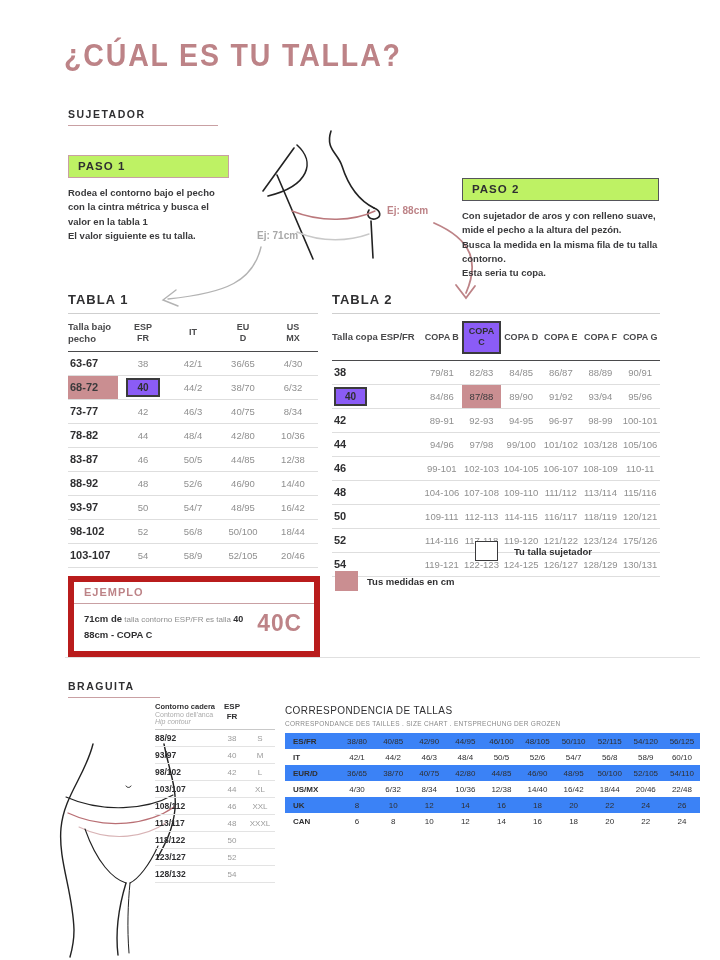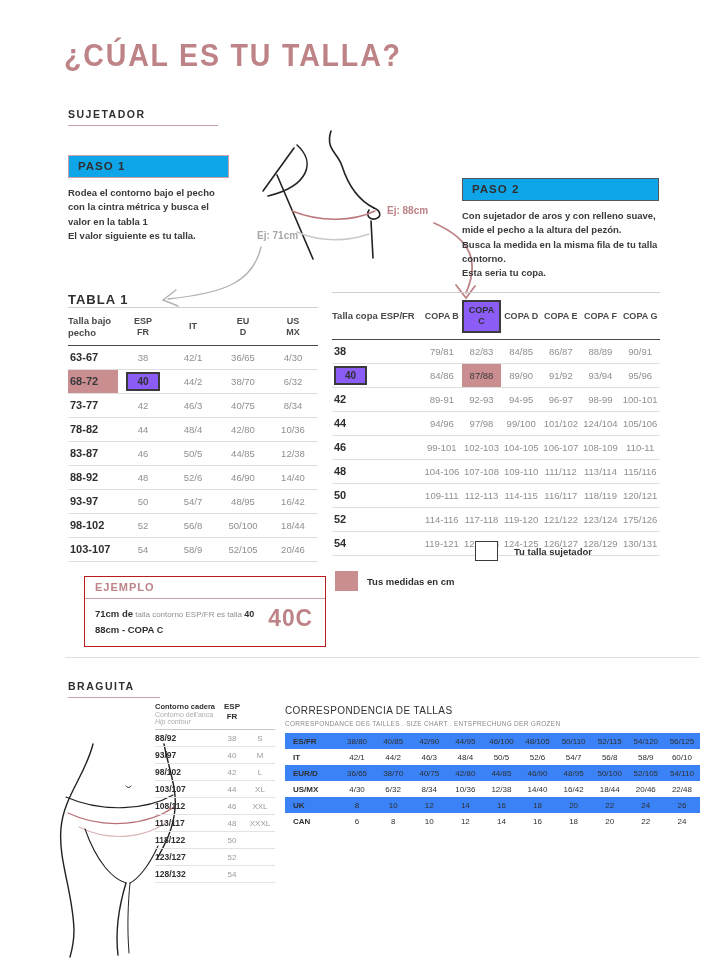--- a/index.html
+++ b/index.html
@@ -9,36 +9,36 @@
 
   #page-title { position:absolute; left:64px; top:38px; font-size:31px; font-weight:bold;
     letter-spacing:2px; color:#bd8387; transform:scaleX(.92); transform-origin:0 50%; white-space:nowrap; }
 
   .sec-head { position:absolute; font-size:10.5px; font-weight:bold; letter-spacing:1.5px;
     color:#2f2f31; border-bottom:1px solid #c9a0a3; padding-bottom:5px; }
   #suj-head { left:68px; top:108px; width:150px; }
   #brag-head { left:68px; top:680px; width:92px; }
 
   .paso-box { position:absolute; height:21px; line-height:21px; font-size:11.5px; font-weight:bold;
-    letter-spacing:1px; padding-left:9px; color:#2f2f31; background:#0ea5e9; }
+    letter-spacing:1px; padding-left:9px; color:#2f2f31; background:#bef264; }
   #paso1-box { left:68px; top:155px; width:150px; border:1px solid #c9a0a3; }
   #paso2-box { left:462px; top:178px; width:186px; border:1px solid #55555a; }
   .paso-text { position:absolute; font-size:9.5px; font-weight:bold; line-height:1.5;
     color:#3a3a3c; white-space:pre-line; }
   #paso1-text { left:68px; top:186px; width:182px; }
   #paso2-text { left:462px; top:209px; width:212px; }
 
   .ej { position:absolute; font-size:10px; font-weight:bold; }
   #ej71 { left:257px; top:230px; color:#a8a8a8; }
   #ej88 { left:387px; top:205px; color:#bd8387; }
 
   .tabla { position:absolute; }
   #tabla1 { left:68px; top:292px; width:250px; }
   #tabla2 { left:332px; top:292px; width:328px; }
-  .tabla-title { font-size:13px; font-weight:bold; letter-spacing:1px; color:#2f2f31; }
+  .tabla-title { font-size:13px; font-weight:bold; letter-spacing:1px; color:#2f2f31; margin-bottom:6px; }
   .sizes-table { width:100%; border-collapse:collapse; border-top:1px solid #cfcfcf; table-layout:fixed; }
   .sizes-table thead th { font-size:9px; font-weight:bold; color:#4a4a4c; padding:7px 0 6px;
     vertical-align:middle; white-space:pre-line; text-align:center; line-height:1.25;
     border-bottom:1.5px solid #4a4a4c; }
   .sizes-table thead th.lbl { text-align:left; font-size:9.5px; }
   .sizes-table td { height:23px; font-size:9.5px; color:#8f8f8f; text-align:center;
     border-bottom:1px solid #dedede; padding:0; }
   .sizes-table td.lbl { text-align:left; font-weight:bold; color:#2f2f31; font-size:11px; padding-left:2px; }
   .sizes-table td.hl { background:#ca8e91; color:#3a3a3c; }
   .box { display:inline-block; border:2px solid #3a3a3c; background:#8b5cf6; font-weight:bold; color:#2f2f31; }
@@ -46,21 +46,21 @@
   .bhead { padding:3px 5px; font-size:9px; }
 
   .legend { display:flex; align-items:center; gap:9px; position:absolute; }
   #legend-m { left:335px; top:571px; }
   #legend-s { left:475px; top:541px;gap:16px; }
   .sw { width:23px; height:20px; }
   .sw.pink { background:#ca8e91; }
   .sw.white { background:#fff; border:1.5px solid #3a3a3c; box-sizing:border-box; }
   .legend .lab { font-size:9.5px; font-weight:bold; color:#2f2f31; }
 
-  #ejemplo { position:absolute; left:84px; top:576px; width:240px; border:1px solid #b91c1c; background:#fff; }
+  #ejemplo { position:absolute; left:68px; top:576px; width:240px; border:6px solid #b91c1c; background:#fff; }
   #ejemplo .etitle { height:21px; line-height:21px; padding-left:10px; font-size:11px; font-weight:bold;
     letter-spacing:1px; color:#bd8387; border-bottom:1px solid #c9a0a3; }
   #ejemplo .econtent { position:relative; padding:7px 10px 8px; min-height:26px; }
   .eline { font-size:8px; color:#8f8f8f; line-height:1.6; }
   .eline .big { font-size:9.5px; color:#2f2f31; font-weight:bold; }
   .eline .dark { color:#2f2f31; font-weight:bold; font-size:9px; }
   .eresult { position:absolute; right:12px; top:5px; font-size:24px; font-weight:bold; color:#bd8387;
     letter-spacing:1px; transform:scaleX(.95); transform-origin:100% 50%; }
 
   #divider { position:absolute; left:65px; top:657px; width:635px; height:1px; background:#e0e0e0; }
@@ -226,20 +226,21 @@
             <td style="width: 46px;">54</td>
             <td style="width: 40px;">58/9</td>
             <td style="width: 44px;">52/105</td>
             <td style="width: 36px;">20/46</td>
           </tr>
         </tbody>
       </table>
   </div>
 
   <div id="tabla2" class="tabla">
+    <div class="tabla-title">TABLA 2</div>
     <table id="t2" class="sizes-table">
         <thead>
           <tr>
             <th class="lbl" style="width: 90px;">Talla copa ESP/FR</th>
             <th>COPA B</th>
             <th><span class="box bhead">COPA C</span></th>
             <th>COPA D</th>
             <th>COPA E</th>
             <th>COPA F</th>
             <th>COPA G</th>
@@ -272,21 +273,21 @@
             <td>96-97</td>
             <td>98-99</td>
             <td>100-101</td>
           </tr>
           <tr>
             <td class="lbl">44</td>
             <td>94/96</td>
             <td>97/98</td>
             <td>99/100</td>
             <td>101/102</td>
-            <td>124/104</td>
+            <td>103/128</td>
             <td>105/106</td>
           </tr>
           <tr>
             <td class="lbl">46</td>
             <td>99-101</td>
             <td>102-103</td>
             <td>104-105</td>
             <td>106-107</td>
             <td>108-109</td>
             <td>110-11</td>

